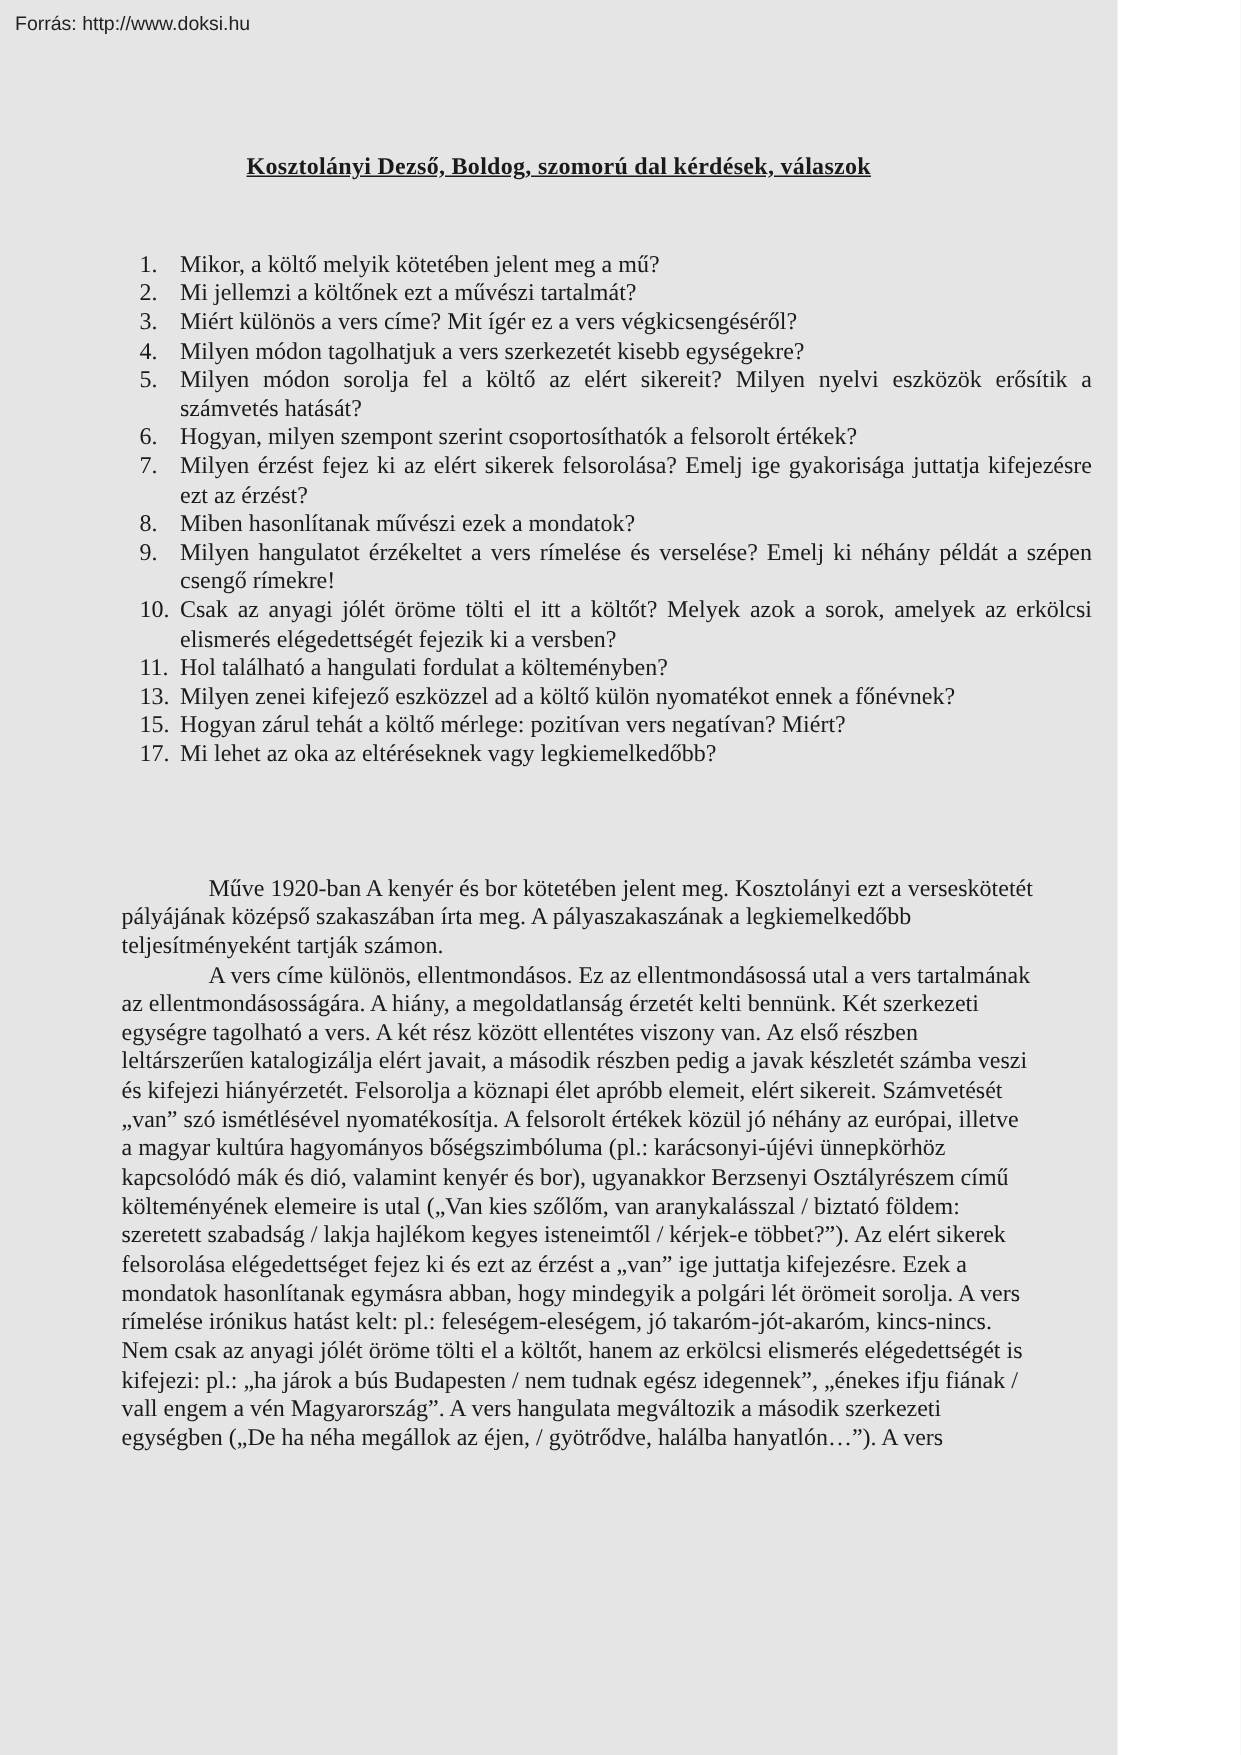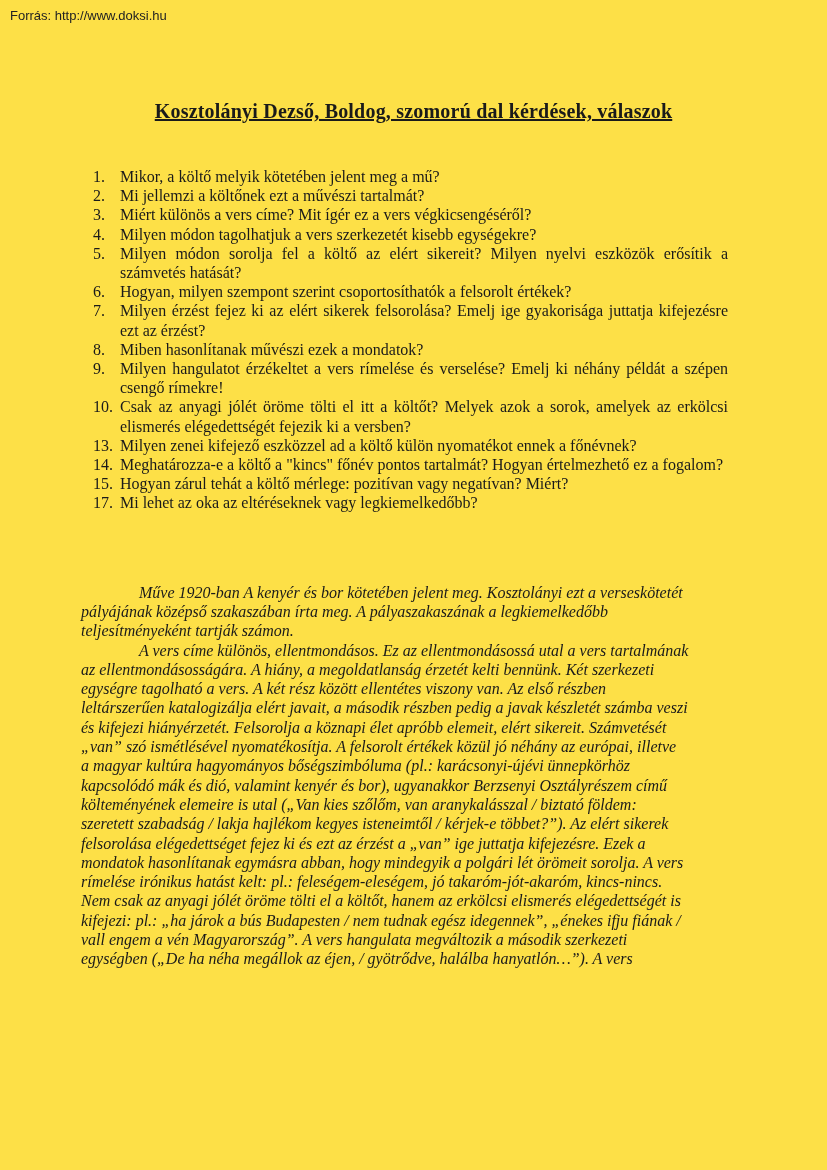--- a/index.html
+++ b/index.html
@@ -1,39 +1,39 @@
 <!DOCTYPE html>
 <html lang="hu"><head>
 <meta charset="utf-8">
 <style>
   html, body { margin: 0; padding: 0; background: #ffffff; }
   .page {
     position: relative;
-    width: 827px;
+    width: 745px;
     height: 1170px;
-    background: #fde047;
+    background: #e5e5e5;
     color: #1a1a1a;
     font-family: "Liberation Serif", "DejaVu Serif", serif;
     overflow: hidden;
     box-sizing: border-box;
   }
   .source-line {
     position: absolute;
     left: 10px;
     top: 8px;
     font-family: "Liberation Sans", "DejaVu Sans", sans-serif;
     font-size: 13px;
     line-height: 1.25;
     color: #222222;
   }
   .doc-title {
     margin: 0;
     padding-top: 99px;
     text-align: center;
-    font-size: 20px;
+    font-size: 16px;
     font-weight: bold;
     line-height: 25px;
     text-decoration: underline;
     letter-spacing: 0.2px;
   }
   .question-list {
     margin-top: 43px;
     padding-left: 93px;
     padding-right: 99px;
     font-size: 16px;
@@ -48,21 +48,20 @@
     flex: 0 0 608px;
     width: 608px;
     text-align: justify;
   }
   .body-text {
     margin-top: 70px;
     margin-left: 81px;
     width: 652px;
     font-size: 16px;
     line-height: 19.3px;
-    font-style: italic;
   }
   .paragraph {
     margin: 0;
     text-indent: 58px;
     white-space: pre-line;
     text-align: left;
   }
 </style>
 </head>
 <body>
@@ -107,30 +106,30 @@
       </div>
       <div class="q-item">
         <span class="q-num">9.</span>
         <span class="q-text">Milyen hangulatot érzékeltet a vers rímelése és verselése? Emelj ki néhány példát a szépen csengő rímekre!</span>
       </div>
       <div class="q-item">
         <span class="q-num">10.</span>
         <span class="q-text">Csak az anyagi jólét öröme tölti el itt a költőt? Melyek azok a sorok, amelyek az erkölcsi elismerés elégedettségét fejezik ki a versben?</span>
       </div>
       <div class="q-item">
+        <span class="q-num">11.</span>
+        <span class="q-text">Hol található a hangulati fordulat a költeményben?</span>
+      </div>
+      <div class="q-item">
         <span class="q-num">13.</span>
         <span class="q-text">Milyen zenei kifejező eszközzel ad a költő külön nyomatékot ennek a főnévnek?</span>
       </div>
       <div class="q-item">
-        <span class="q-num">14.</span>
-        <span class="q-text">Meghatározza-e a költő a "kincs" főnév pontos tartalmát? Hogyan értelmezhető ez a fogalom?</span>
-      </div>
-      <div class="q-item">
         <span class="q-num">15.</span>
-        <span class="q-text">Hogyan zárul tehát a költő mérlege: pozitívan vagy negatívan? Miért?</span>
+        <span class="q-text">Hogyan zárul tehát a költő mérlege: pozitívan vers negatívan? Miért?</span>
       </div>
       <div class="q-item">
         <span class="q-num">17.</span>
         <span class="q-text">Mi lehet az oka az eltéréseknek vagy legkiemelkedőbb?</span>
       </div>
     </div>
 
   <div class="body-text" id="body-text">
       <p class="paragraph">Műve 1920-ban A kenyér és bor kötetében jelent meg. Kosztolányi ezt a verseskötetét
 pályájának középső szakaszában írta meg. A pályaszakaszának a legkiemelkedőbb

